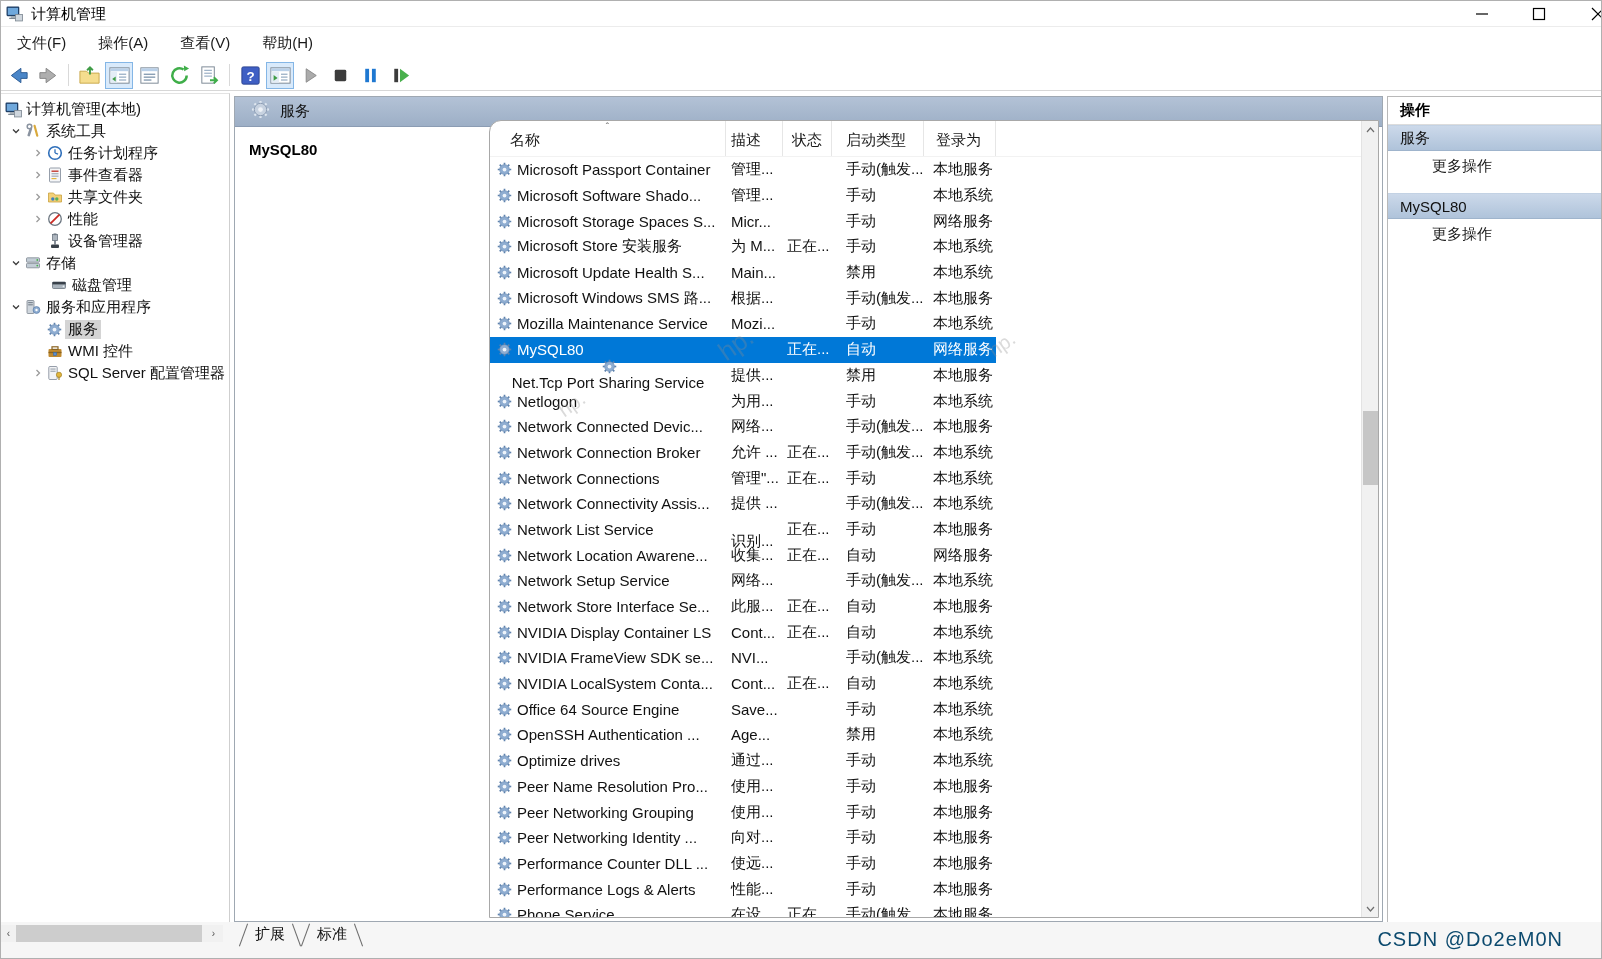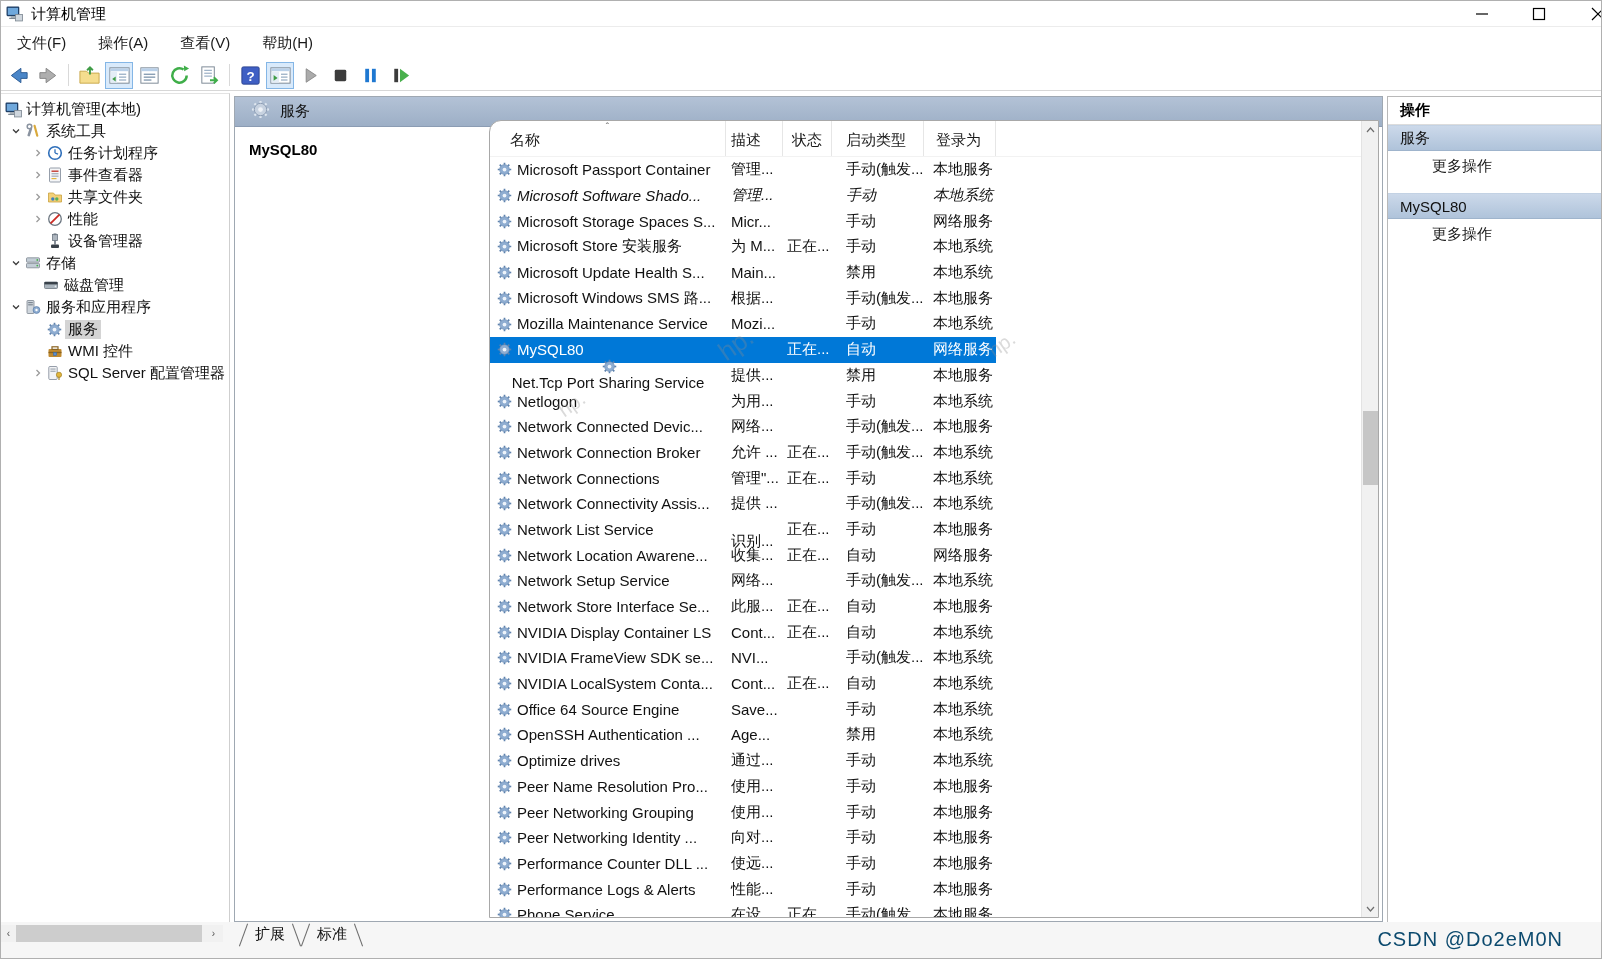--- a/index.html
+++ b/index.html
@@ -351,21 +351,21 @@
         <span class="tw-icon">
           <svg width="16" height="16" viewBox="0 0 16 16">
             <rect x="1.5" y="2.8" width="13" height="4.4" rx="0.8" fill="#c3cdd6" stroke="#7d8791" stroke-width="0.8"></rect>
             <rect x="1.5" y="8.4" width="13" height="4.4" rx="0.8" fill="#c3cdd6" stroke="#7d8791" stroke-width="0.8"></rect>
             <circle cx="12.3" cy="5" r="0.9" fill="#49b04d"></circle>
             <circle cx="12.3" cy="10.6" r="0.9" fill="#49b04d"></circle>
           </svg>
         </span>
         <span class="tw-label">存储</span>
       </div>
-      <div class="tree-row" style="padding-left: 24px; font-family: Liberation Serif, serif;">
+      <div class="tree-row" style="padding-left: 32px; font-family: Liberation Serif, serif;">
         <span class="tw-exp"></span>
         <span class="tw-icon">
           <svg width="16" height="16" viewBox="0 0 16 16">
             <rect x="1.5" y="5" width="13" height="6.5" rx="1" fill="#aab4bd" stroke="#6c7680" stroke-width="0.8"></rect>
             <rect x="1.5" y="5" width="13" height="2.4" fill="#39414a"></rect>
             <circle cx="12.5" cy="9.4" r="0.9" fill="#e8eef2"></circle>
           </svg>
         </span>
         <span class="tw-label">磁盘管理</span>
       </div>
@@ -486,21 +486,21 @@
                     <circle cx="8" cy="8" r="2" fill="#eef4fb"></circle>
                   </svg>
                 </span>
                 <span>Microsoft Passport Container</span>
               </div>
               <div class="cell" style="width: 57px; padding-left: 5px;">管理...</div>
               <div class="cell" style="width: 49px; padding-left: 4px;"></div>
               <div class="cell" style="width: 92px; padding-left: 14px;">手动(触发...</div>
               <div class="cell" style="width: 72px; padding-left: 9px;">本地服务</div>
             </div>
-            <div class="svc-row" style="width: 506px; font-style: italic;">
+            <div class="svc-row" style="width: 506px;">
               <div class="cell c-name" style="width: 236px;">
                 <span class="gear">
                   <svg width="15" height="15" viewBox="0 0 16 16">
                     <g stroke="#5e82ad" stroke-width="1.8">
                       <line x1="8" y1="0.8" x2="8" y2="3"></line>
                       <line x1="8" y1="13" x2="8" y2="15.2"></line>
                       <line x1="0.8" y1="8" x2="3" y2="8"></line>
                       <line x1="13" y1="8" x2="15.2" y2="8"></line>
                       <line x1="2.9" y1="2.9" x2="4.5" y2="4.5"></line>
                       <line x1="11.5" y1="11.5" x2="13.1" y2="13.1"></line>
@@ -612,21 +612,21 @@
                   </svg>
                 </span>
                 <span>Microsoft Windows SMS 路...</span>
               </div>
               <div class="cell" style="width: 57px; padding-left: 5px;">根据...</div>
               <div class="cell" style="width: 49px; padding-left: 4px;"></div>
               <div class="cell" style="width: 92px; padding-left: 14px;">手动(触发...</div>
               <div class="cell" style="width: 72px; padding-left: 9px;">本地服务</div>
             </div>
             <div class="svc-row" style="width: 506px;">
-              <div class="cell c-name" style="width: 236px; align-items: flex-end;">
+              <div class="cell c-name" style="width: 236px;">
                 <span class="gear">
                   <svg width="15" height="15" viewBox="0 0 16 16">
                     <g stroke="#5e82ad" stroke-width="1.8">
                       <line x1="8" y1="0.8" x2="8" y2="3"></line>
                       <line x1="8" y1="13" x2="8" y2="15.2"></line>
                       <line x1="0.8" y1="8" x2="3" y2="8"></line>
                       <line x1="13" y1="8" x2="15.2" y2="8"></line>
                       <line x1="2.9" y1="2.9" x2="4.5" y2="4.5"></line>
                       <line x1="11.5" y1="11.5" x2="13.1" y2="13.1"></line>
                       <line x1="13.1" y1="2.9" x2="11.5" y2="4.5"></line>

